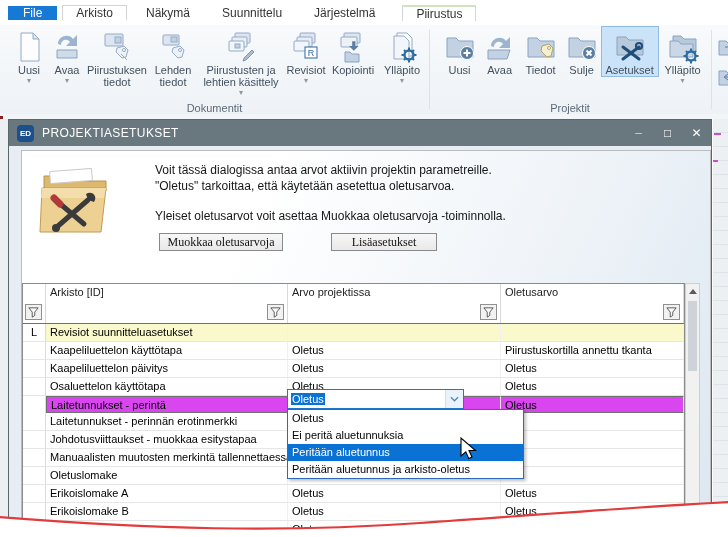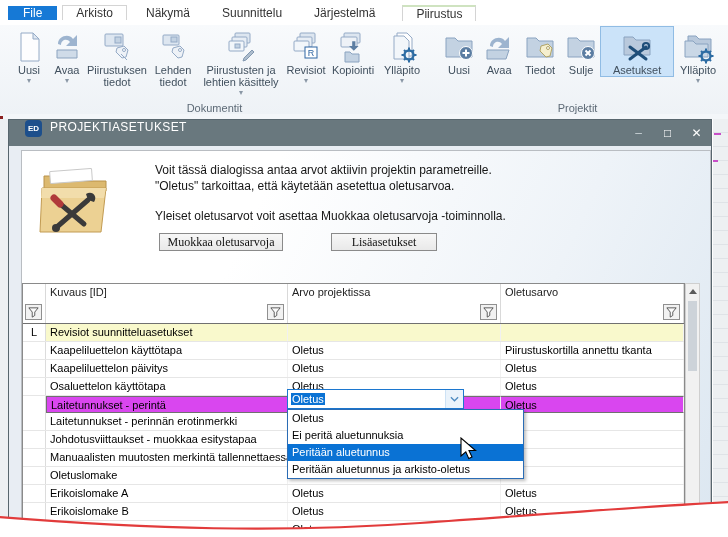--- a/index.html
+++ b/index.html
@@ -34,21 +34,21 @@
   .left-strip{position:absolute;left:0;top:119px;width:8px;height:418px;background:#edf0f3;}
   .right-strip{position:absolute;left:713px;top:119px;width:15px;height:418px;background:#edf0f2;
       background-image:repeating-linear-gradient(#edf0f2 0 13px,#dfe3e7 13px 14px);}
   .m-dash1{position:absolute;left:714px;top:133px;width:7px;height:2px;background:#c84fc8;}
   .m-dash2{position:absolute;left:713px;top:160px;width:5px;height:2px;background:#c84fc8;}
   .red-dot{position:absolute;left:0;top:116px;width:3px;height:3px;background:#8b2020;}
 
   
   .dialog{position:absolute;left:8px;top:119px;width:704px;height:418px;box-sizing:border-box;
           border:1px solid #58666e;border-bottom:none;background:#e8edf3;}
-  .titlebar{height:26px;background:#69787e;display:flex;padding-left:16px;}
+  .titlebar{height:26px;background:#69787e;display:flex;align-items:center;padding-left:8px;}
   .ed-badge{width:17px;height:17px;background:#1d4f8c;border-radius:4px;color:#fff;font-size:8px;font-weight:bold;
             display:flex;align-items:center;justify-content:center;}
   .dlg-title{color:#fff;font-size:12px;margin-left:8px;letter-spacing:.4px;}
   .win-controls{margin-left:auto;display:flex;height:26px;}
   .win-btn{width:29px;display:flex;align-items:center;justify-content:center;color:#fff;font-size:12px;}
   .win-min{color:#c9d2d6;}
   .inner-panel{position:absolute;left:12px;top:30px;width:690px;height:388px;box-sizing:border-box;
       border:1px solid #b9bdc2;border-bottom:none;
       background:linear-gradient(115deg,#ffffff 30%,#eef3f8 68%,#dce7f1 100%);}
 
@@ -227,21 +227,21 @@
         <span class="rlabel">Tiedot</span>
       </div>
       <div class="rbtn" style="width:40px">
         <svg class="ric" viewBox="0 0 34 34">
             <path d="M4 27V8h9l3 3h14v16z" fill="#c3d2e2" stroke="#8aa3c0"></path>
             <circle cx="24" cy="23" r="6.5" fill="#5b7da2" stroke="#fff"></circle>
             <path d="M21.5 20.5l5 5M26.5 20.5l-5 5" stroke="#fff" stroke-width="2"></path>
           </svg>
         <span class="rlabel">Sulje</span>
       </div>
-      <div class="rbtn rbtn-selected" style="width:72px">
+      <div class="rbtn rbtn-selected" style="width:56px">
         <svg class="ric" viewBox="0 0 34 34">
             <path d="M4 25V7h9l3 3h14v15z" fill="#b9c9dc" stroke="#8aa3c0"></path>
             <g stroke="#1f4e79" stroke-width="3" stroke-linecap="round">
               <path d="M10 29L26 17"></path>
               <path d="M10 17l16 12"></path>
             </g>
             <circle cx="26" cy="16" r="3" fill="none" stroke="#1f4e79" stroke-width="2.2"></circle>
           </svg>
         <span class="rlabel">Asetukset</span>
       </div>
@@ -309,21 +309,21 @@
   </svg>
   <div class="intro intro1">Voit tässä dialogissa antaa arvot aktiivin projektin parametreille.</div>
   <div class="intro intro2">"Oletus" tarkoittaa, että käytetään asetettua oletusarvoa.</div>
   <div class="intro intro3">Yleiset oletusarvot voit asettaa Muokkaa oletusarvoja -toiminnolla.</div>
   <div class="dlg-btn btn-defaults">Muokkaa oletusarvoja</div>
   <div class="dlg-btn btn-advanced">Lisäasetukset</div>
 
   <div class="ptable">
     <div class="hdr">
       <div class="hcell c0"></div>
-      <div class="hcell c1">Kuvaus [ID]</div>
+      <div class="hcell c1">Arkisto [ID]</div>
       <div class="hcell c2">Arvo projektissa</div>
       <div class="hcell c3">Oletusarvo</div>
     </div>
     <div class="frow">
       <div class="fcell c0">
           <div class="fbtn fbtn-left">
             <svg width="11" height="11" viewBox="0 0 13 13">
               <path d="M1 1h11L8 6v4l-3 2V6z" fill="#fafafa" stroke="#444"></path>
             </svg>
           </div>

